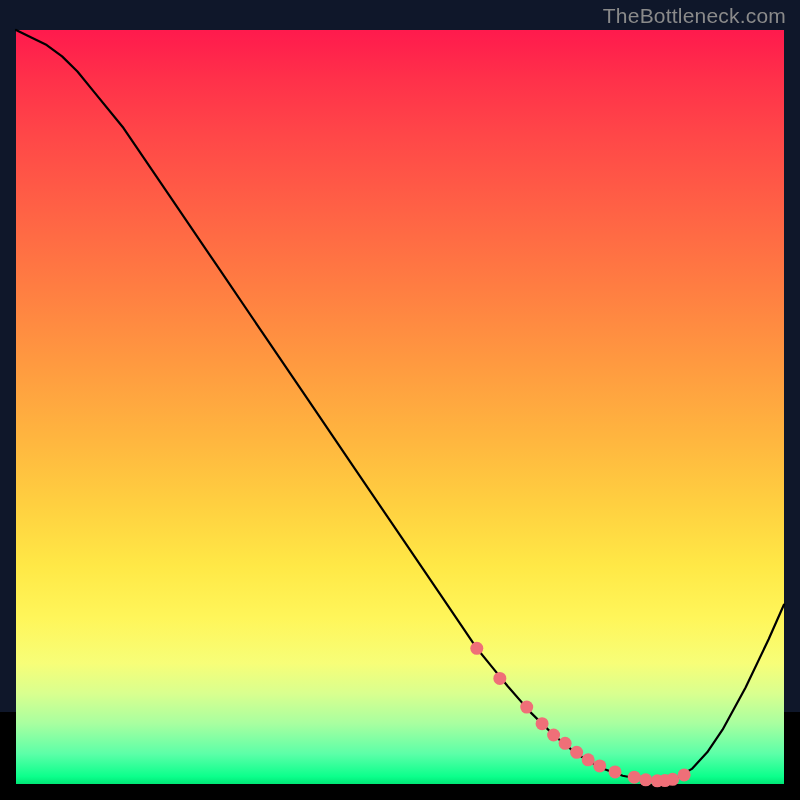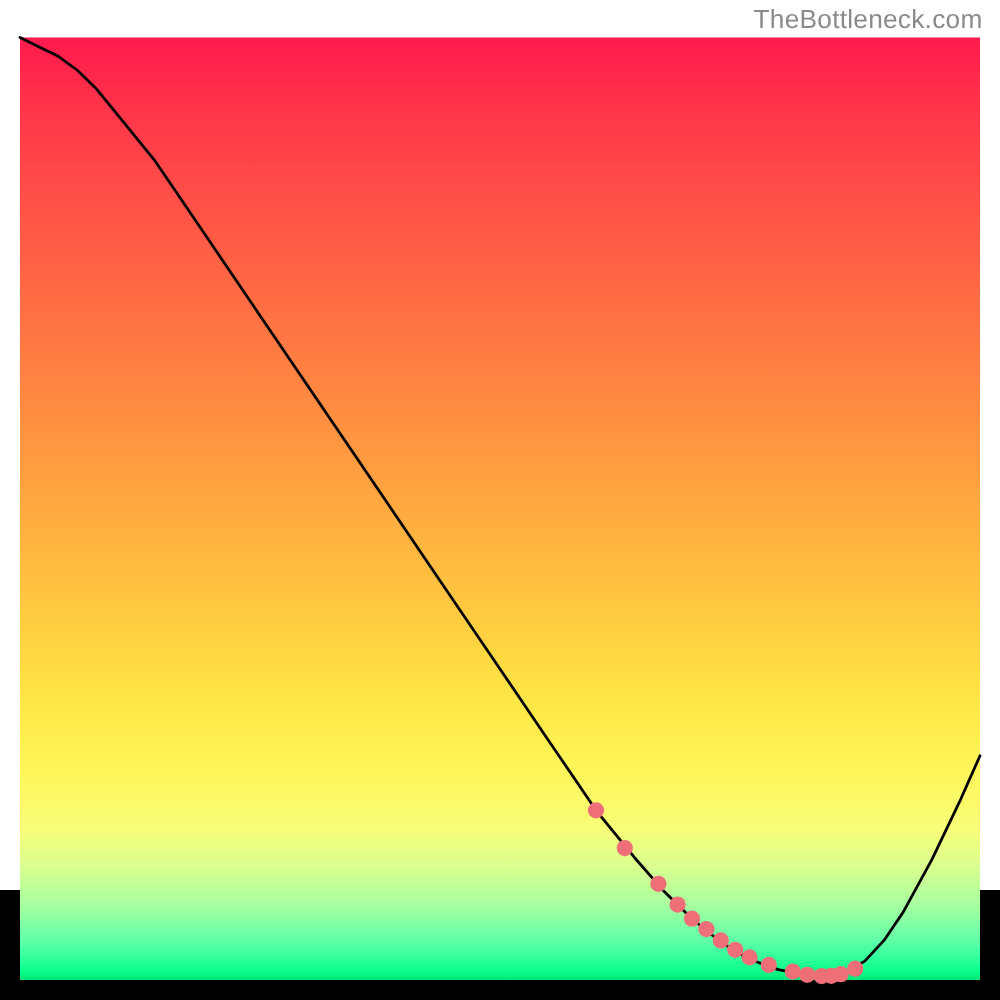--- a/index.html
+++ b/index.html
@@ -10,21 +10,21 @@
     background: #000;
     overflow: hidden;
     font-family: Arial, Helvetica, sans-serif;
   }
   .frame {
     position: absolute;
     left: 0;
     top: 0;
     width: 800px;
     height: 712px;
-    background: #ffffff;
+    background: #0f172a;
   }
   .plot-area {
     position: absolute;
     left: 16px;
     top: 30px;
     width: 768px;
     height: 754px;
     
     background: linear-gradient(
       to bottom,

